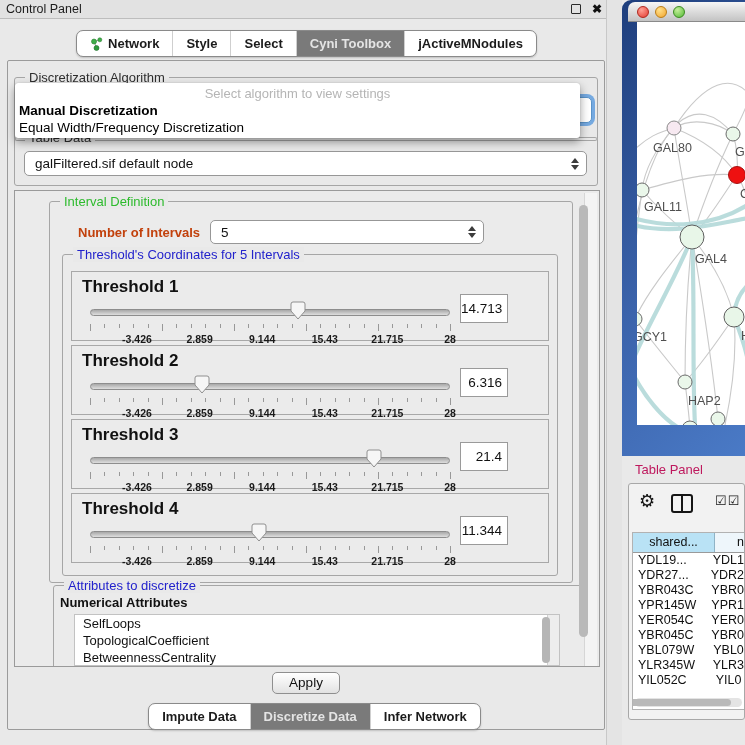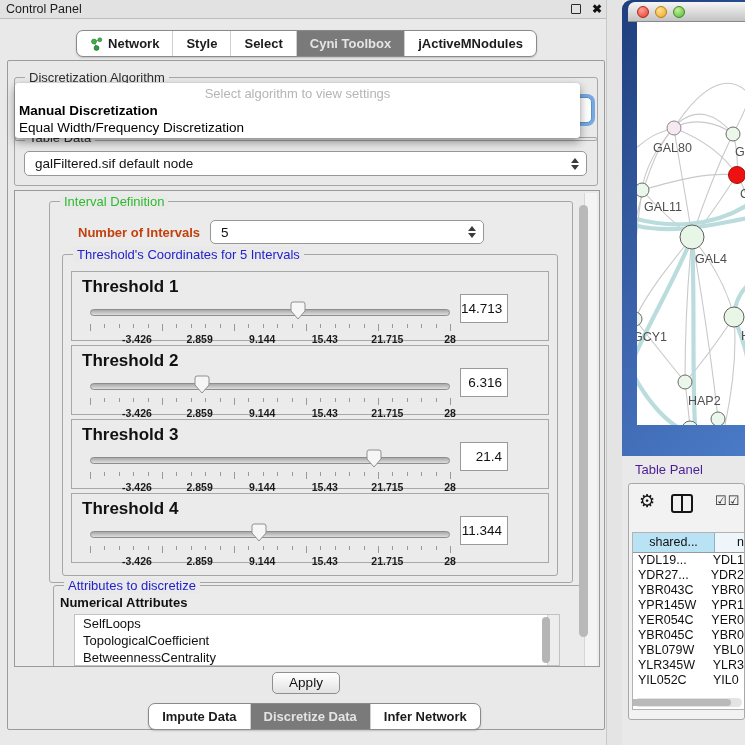--- a/index.html
+++ b/index.html
@@ -85,35 +85,35 @@
   #net-titlebar { position:absolute; left:6px; top:2px; right:0; height:20px; background:linear-gradient(#f6f6f6,#c3c3c3); border-top-left-radius:7px; border-bottom:1px solid #8a8a8a; }
   .tl { position:absolute; top:4px; width:12px; height:12px; border-radius:50%; }
   .tl.red { left:9px; background:radial-gradient(circle at 35% 30%, #ffa195, #e33b30); border:1px solid #b0271e; }
   .tl.yellow { left:27px; background:radial-gradient(circle at 35% 30%, #ffe08a, #f2a52e); border:1px solid #bb7d16; }
   .tl.green { left:45px; background:radial-gradient(circle at 35% 30%, #c5ef9a, #53b936); border:1px solid #3c8b22; }
   #net-canvas { position:absolute; left:15px; top:22px; right:0; height:403px; background:#fff; overflow:hidden; }
   #net-svg text { font-family:"Liberation Sans", sans-serif; font-size:12.5px; fill:#4f4f4f; }
 
   
   #table-panel-area { left:622px; top:456px; width:123px; height:289px; background:#e9e9e9; }
-  #tp-title { left:13px; top:6px; font-size:13px; color:#4c1d95; }
+  #tp-title { left:13px; top:6px; font-size:13px; color:#be185d; }
   #tp-box { left:6px; top:27px; width:117px; height:237px; background:#f2f2f2; border:1px solid #a8a8a8; border-radius:3px; }
   #gear-icon { left:10px; top:6px; font-size:18px; color:#151515; }
   #split-icon { left:42px; top:10px; width:22px; height:19px; border:2.5px solid #151515; border-radius:3px; }
   #split-icon i { position:absolute; left:50%; top:0; bottom:0; width:2.5px; margin-left:-1.25px; background:#151515; }
   #tp-checks { left:86px; top:9px; font-size:13px; color:#151515; letter-spacing:1px; }
   #tp-table { position:absolute; left:3px; top:48px; right:0; height:178px; background:#fff; border:1px solid #b2b2b2; border-right:none; overflow:hidden; }
   .tp-hrow { display:flex; height:20px; border-bottom:1px solid #9a9a9a; }
   .tp-hcell { font-size:12.5px; line-height:19px; color:#111; }
   .tp-hcell.c1 { width:91px; background:#b9e2f5; border-right:1px solid #8fb3c6; text-align:center; }
   .tp-hcell.c2 { flex:1; background:#eef6fb; padding-left:22px; }
   .tp-row { display:flex; height:15px; }
   .tp-cell { font-size:12.5px; line-height:15px; color:#101010; white-space:nowrap; }
   .tp-cell.c1 { width:74px; padding-left:5px; }
-  .tp-cell.c2 { flex:1; padding-left:6px; }
+  .tp-cell.c2 { flex:1; padding-left:6px;text-align:center; }
   #tp-hscroll { position:absolute; left:2px; right:2px; bottom:2px; height:9px; background:#e4e4e4; border-radius:5px; }
   #tp-hscroll .thumb { position:absolute; left:1px; top:1px; height:7px; width:96%; background:#b9b9b9; border-radius:4px; }
 </style>
 </head>
 <body>
 
 <div id="root">
 
   <div id="left-panel" class="abs">
     <div id="titlebar" class="abs">

